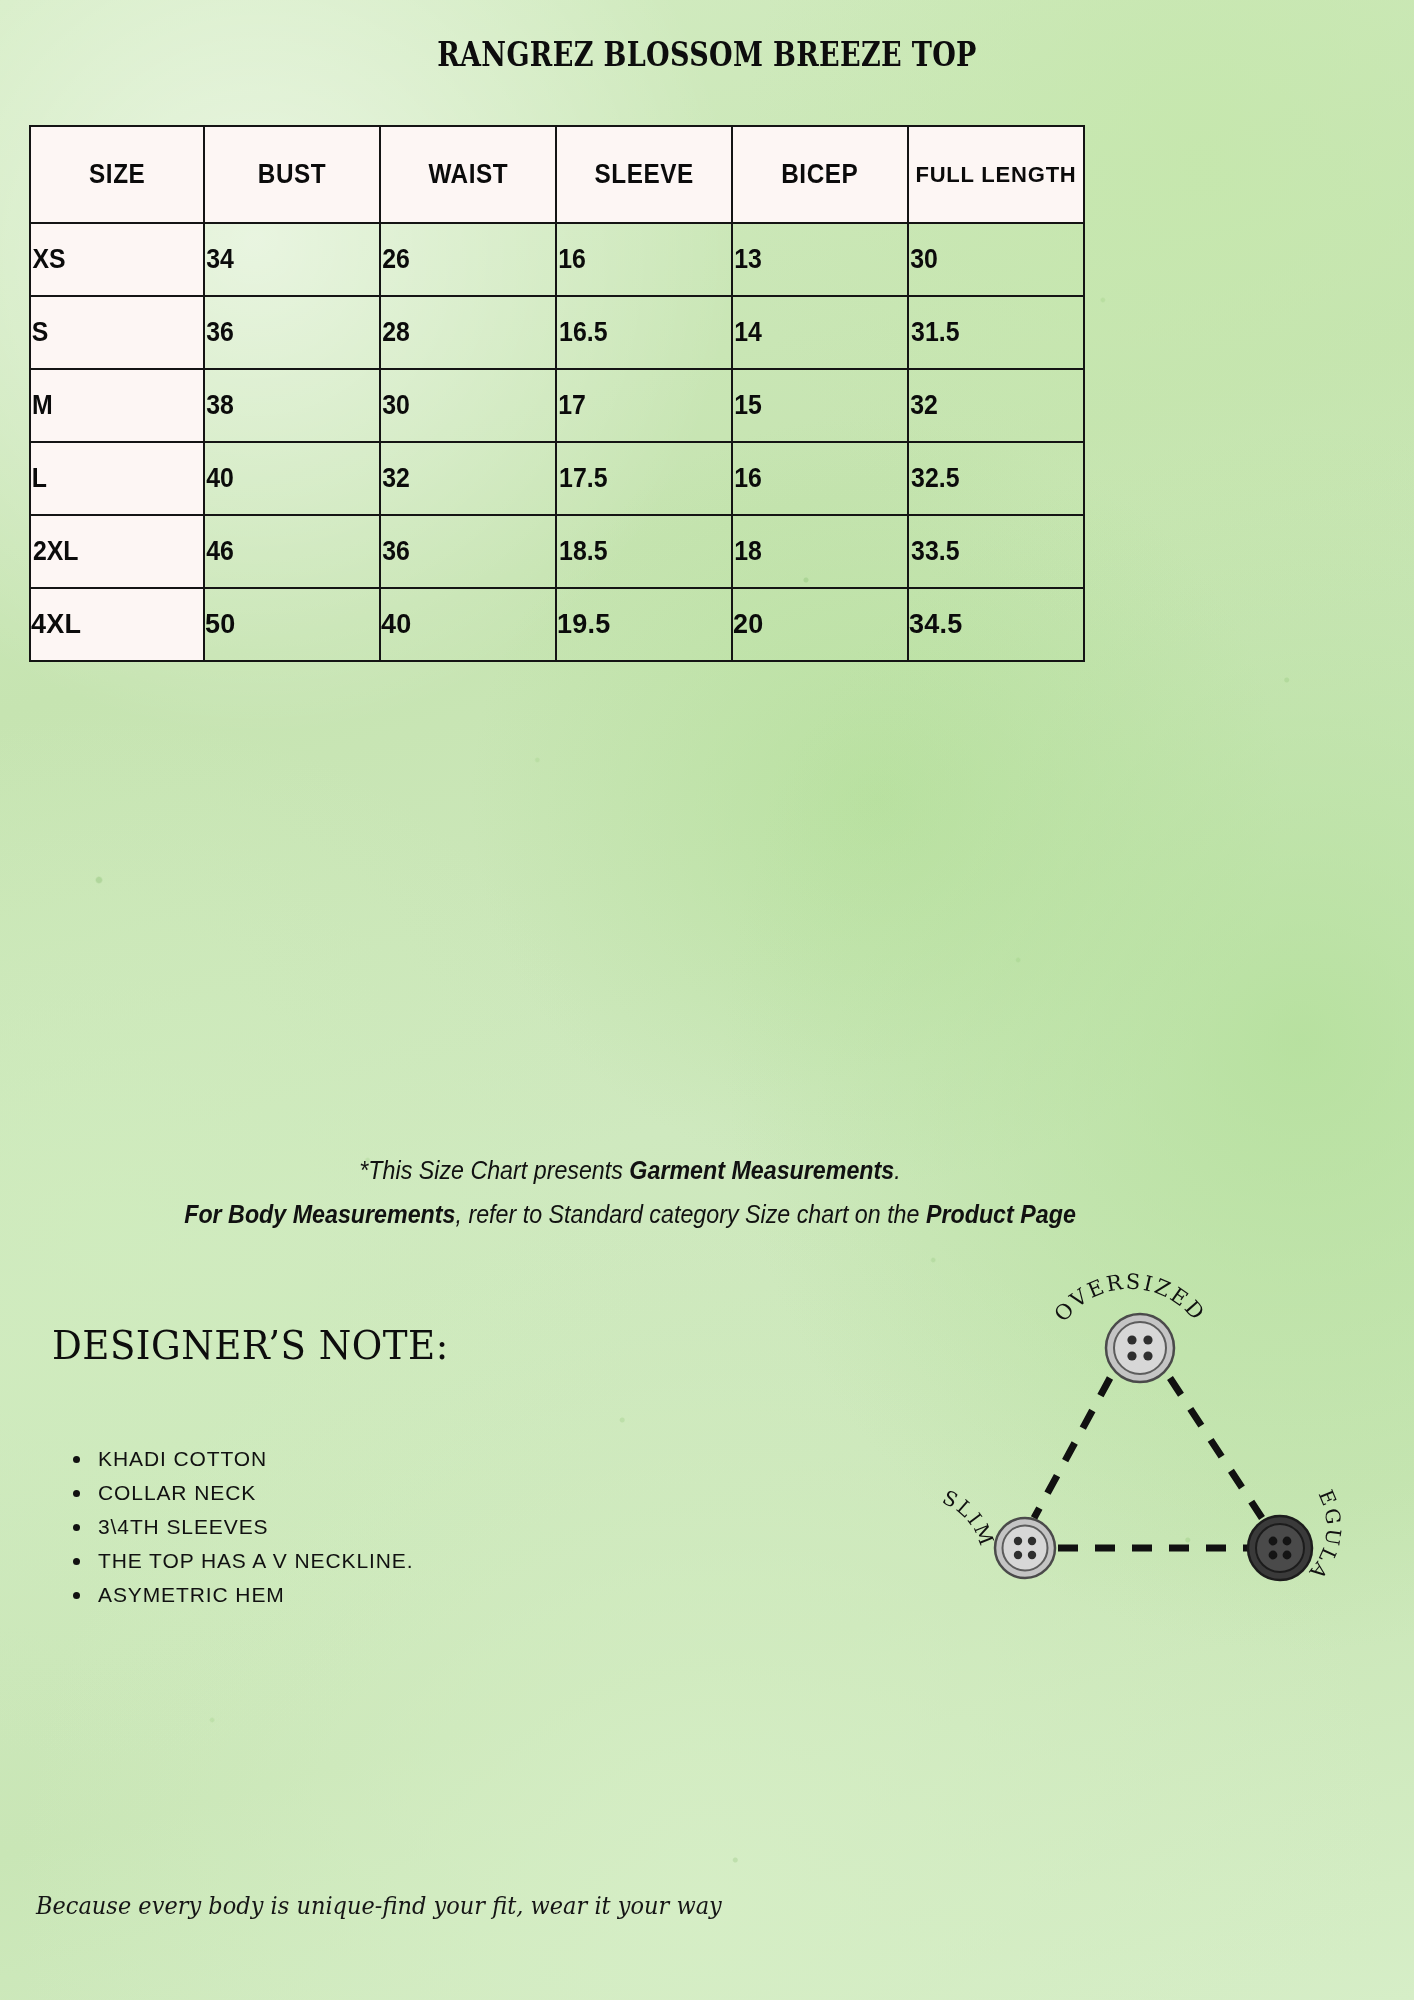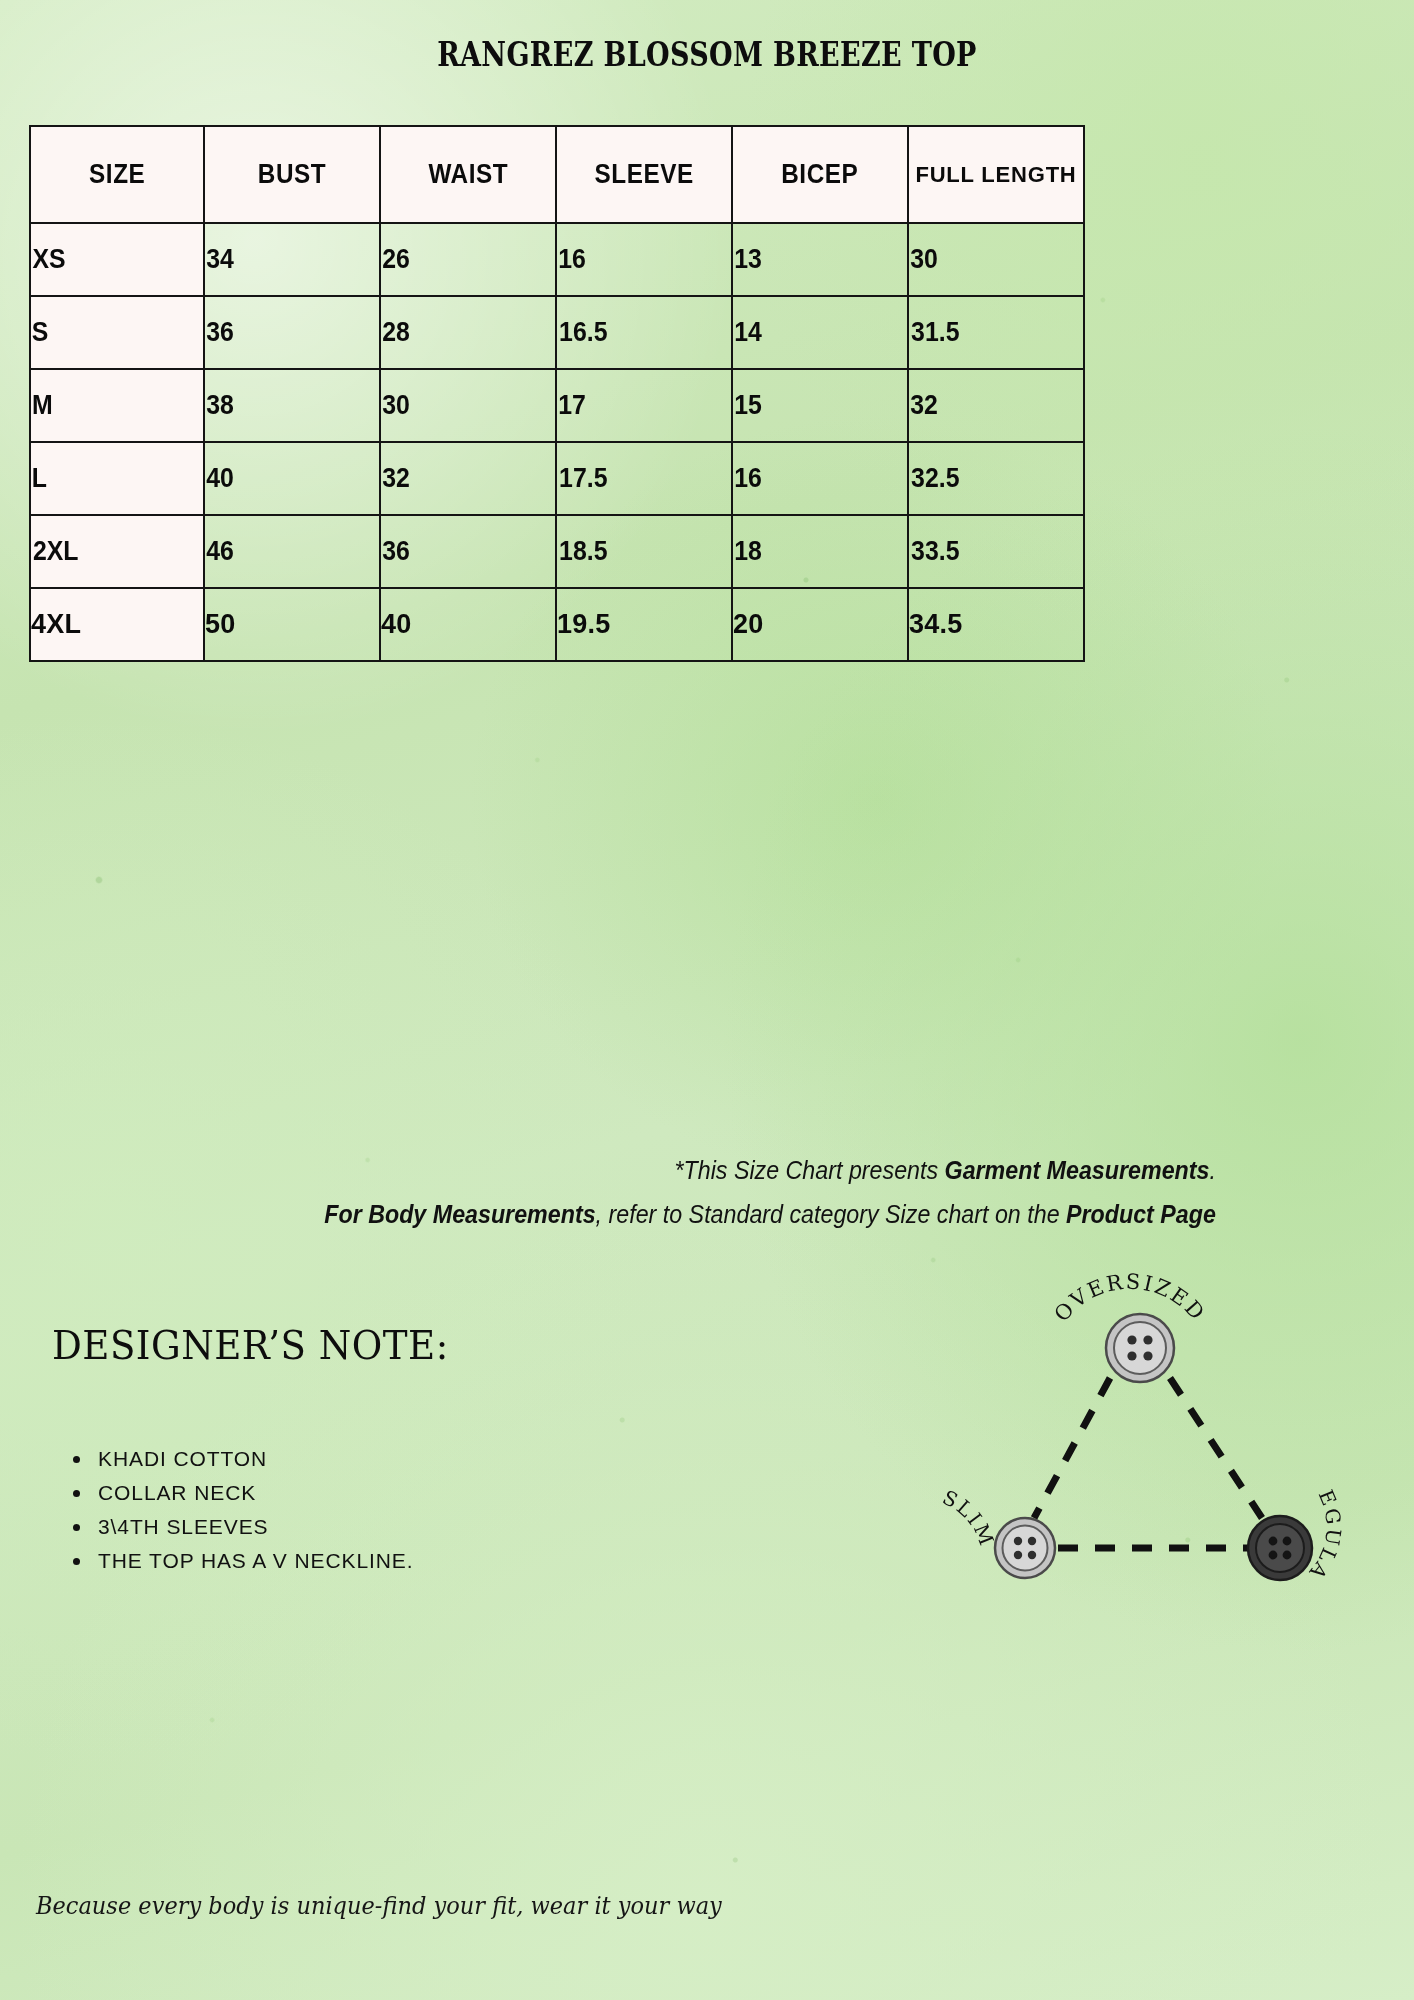--- a/index.html
+++ b/index.html
@@ -116,21 +116,21 @@
   
   .col-size { width: 174px; }
   .col-m    { width: 176px; }
 
   
   .note-block {
     position: absolute;
     top: 1148px;
     left: 0;
     width: 1260px;
-    text-align: right;
+    text-align: center;
     color: #111;
   }
   .note-line {
     font-family: "Liberation Sans", sans-serif;
     font-style: italic;
     font-size: 25px;
     line-height: 44px;
     transform: scaleX(0.93);
     display: block;
   }
@@ -283,20 +283,21 @@
     <span class="note-line"><span>*This Size Chart presents </span><b>Garment Measurements</b><span>.</span></span>
     <span class="note-line"><b>For Body Measurements</b><span>, refer to Standard category Size chart on the </span><b>Product Page</b></span>
   </div>
 
   <div class="dn-heading">DESIGNER’S NOTE:</div>
   <ul class="dn-list">
       <li>KHADI COTTON</li>
       <li>COLLAR NECK</li>
       <li>3\4TH SLEEVES</li>
       <li>THE TOP HAS A V NECKLINE.</li>
+      <li>ASYMETRIC HEM</li>
     </ul>
 
   <div class="fit-diagram">
     <svg width="420" height="330" viewBox="0 0 420 330">
       <defs>
         <path id="arc-oversized" d="M 128,64 A 80,80 0 0 1 272,64" fill="none"></path>
         <path id="arc-slim" d="M 2,230 A 62,62 0 0 1 52,288" fill="none"></path>
         <path id="arc-regular" d="M 384,218 A 66,66 0 0 1 372,308" fill="none"></path>
       </defs>
 

